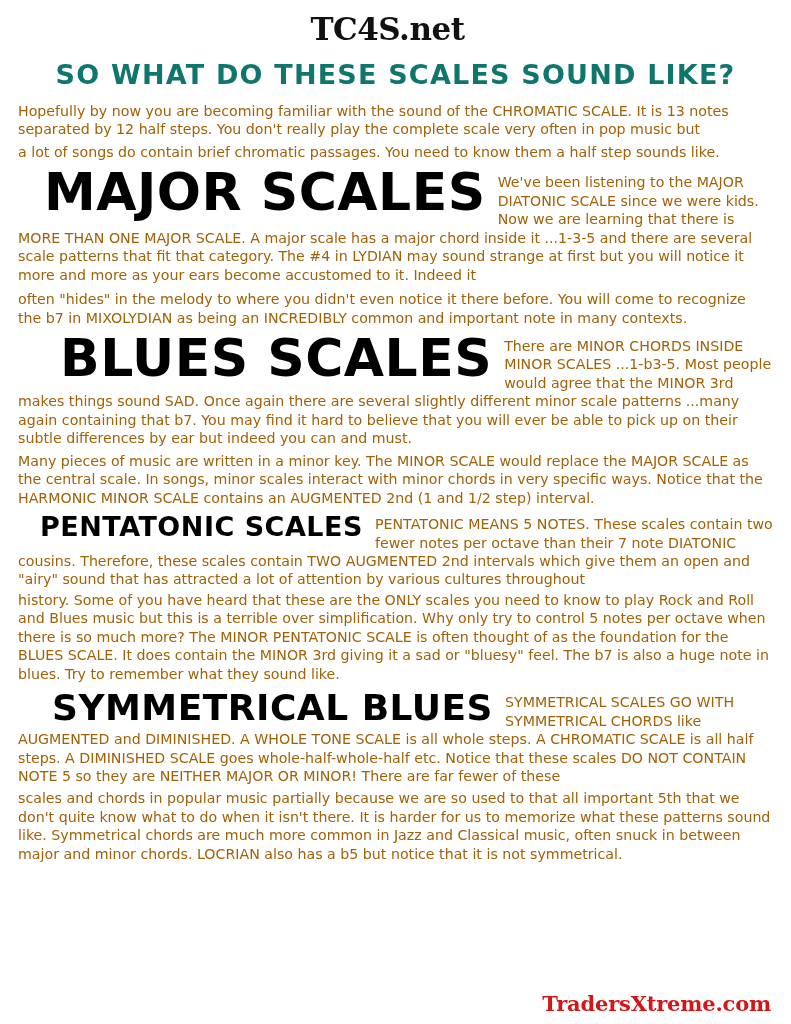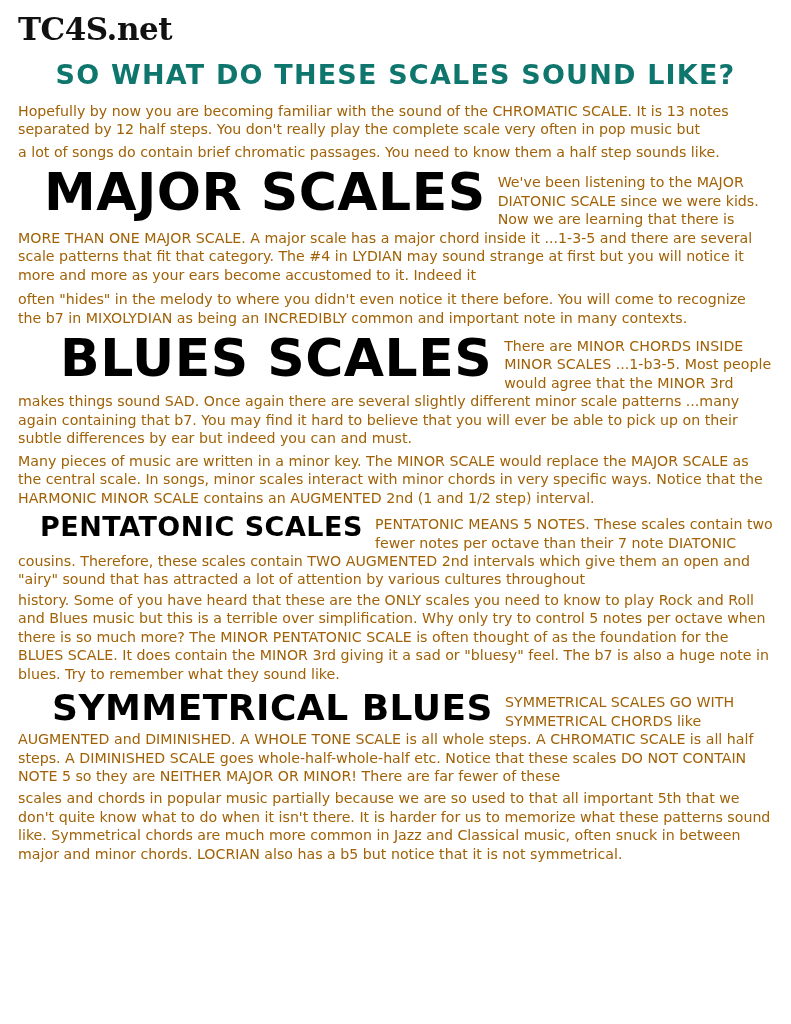--- a/index.html
+++ b/index.html
@@ -18,21 +18,21 @@
   .page {
     position: relative;
     width: 791px;
     height: 1024px;
     box-sizing: border-box;
     padding: 10px 18px 6px 18px;
   }
 
   
   .brand {
-    text-align: left;
+    text-align: center;
     font-family: "DejaVu Serif", serif;
     font-weight: bold;
     font-size: 31px;
     letter-spacing: -0.5px;
     color: #111;
     margin: 4px 16px 0 0;
     line-height: 1;
   }
   .page-title {
     text-align: center;
@@ -145,14 +145,15 @@
     <div class="sec-body" style="clear:both;">history. Some of you have heard that these are the ONLY scales you need to know to play Rock and Roll and Blues music but this is a terrible over simplification. Why only try to control 5 notes per octave when there is so much more? The MINOR PENTATONIC SCALE is often thought of as the foundation for the BLUES SCALE. It does contain the MINOR 3rd giving it a sad or "bluesy" feel. The b7 is also a huge note in blues. Try to remember what they sound like.</div>
   </div>
 
   <div class="section s-symmetrical clearfix">
     <div class="sec-head h-symmetrical">SYMMETRICAL BLUES</div>
     <div class="sec-body">SYMMETRICAL SCALES GO WITH SYMMETRICAL CHORDS like AUGMENTED and DIMINISHED. A WHOLE TONE SCALE is all whole steps. A CHROMATIC SCALE is all half steps. A DIMINISHED SCALE goes whole-half-whole-half etc. Notice that these scales DO NOT CONTAIN NOTE 5 so they are NEITHER MAJOR OR MINOR! There are far fewer of these</div>
     <div class="sec-body" style="clear:both;">scales and chords in popular music partially because we are so used to that all important 5th that we don't quite know what to do when it isn't there. It is harder for us to memorize what these patterns sound like. Symmetrical chords are much more common in Jazz and Classical music, often snuck in between major and minor chords.  LOCRIAN also has a b5 but notice that it is not symmetrical.</div>
   </div>
 
 
+  <div class="footer">TradersXtreme.com</div>
 
 </div>
 
 </body></html>

